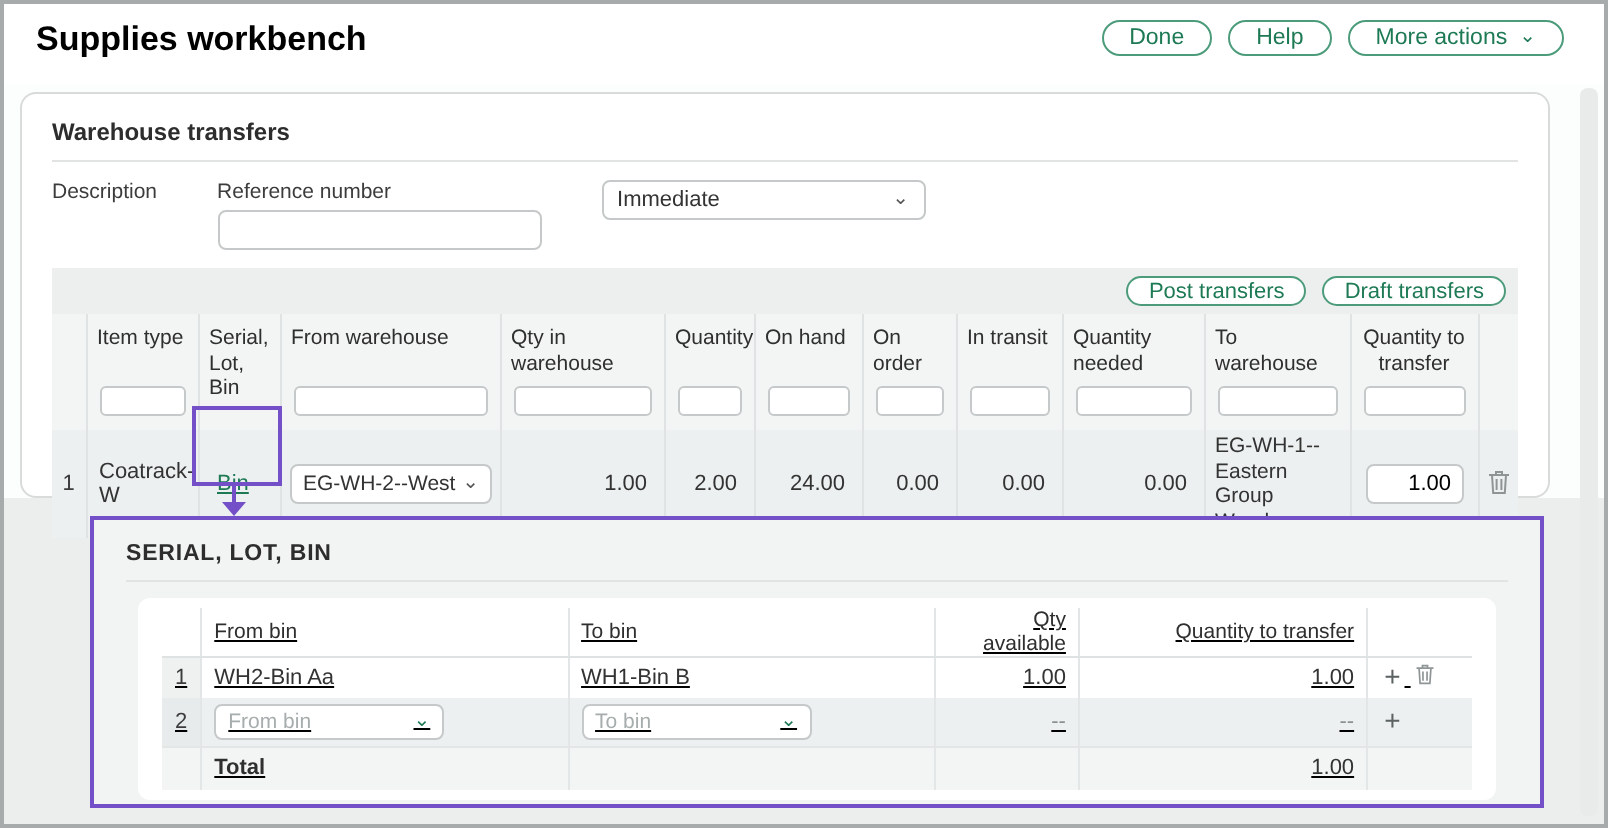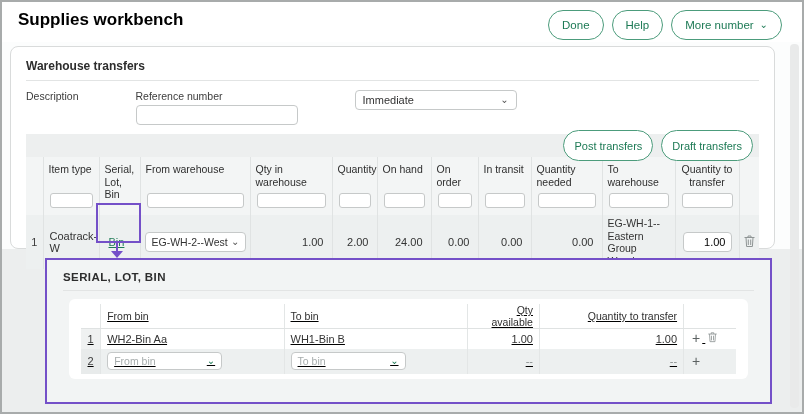--- a/index.html
+++ b/index.html
@@ -7,42 +7,42 @@
   body { font-family:"Liberation Sans","DejaVu Sans",sans-serif; }
 
   .screen { position:relative; width:804px; height:414px; border:2px solid #a8abab;
             background:#fcfdfd; overflow:hidden; }
 
   
   .titlebar { position:absolute; top:0; left:0; right:0; height:40px; background:#fff; z-index:2; }
   .page-title { position:absolute; left:16px; top:8px; font-size:17px; font-weight:bold; color:#000000; }
   .titlebar-actions { position:absolute; right:20px; top:8px; display:flex; gap:8px; }
   .pill { border:1px solid #4c9c7c; color:#1d7a55; background:#fff; border-radius:999px;
-          height:30px; padding:0 13px; font-size:11.5px; font-family:inherit; cursor:pointer;
+          height:18px; padding:0 13px; font-size:11.5px; font-family:inherit; cursor:pointer;
           display:flex; align-items:center; gap:6px; white-space:nowrap; }
   .chev { font-family:"DejaVu Sans",sans-serif; font-size:10px; line-height:1; color:#1d7a55; }
 
   .bottom-bg { position:absolute; left:0; top:247px; right:0; bottom:0; background:#eceeee; z-index:1; }
 
   
   .card { position:absolute; left:8px; top:44px; width:765px; height:203px; background:#fff;
           border:1px solid #d9dbdb; border-radius:8px; padding:10px 15px 0; z-index:2; }
   .section-title { font-size:12px; font-weight:bold; color:#2d2d2d; padding:2px 0 7px; }
   .rule { border-top:1px solid #e2e4e4; }
 
-  .form-row { display:flex; gap:57px; margin-top:9px; }
+  .form-row { display:flex; gap:30px; margin-top:9px; }
   .field label { display:block; font-size:10.5px; color:#3c3c3c; margin-bottom:3px; }
   .text-input, .fake-select { width:162px; height:20px; border:1px solid #c6c9c9; border-radius:4px;
         font-size:11px; font-family:inherit; color:#333; background:#fff; padding:0 7px; }
   .fake-select { display:flex; align-items:center; justify-content:space-between; cursor:pointer; }
   .fake-select .chev { color:#555; }
 
   .table-toolbar { margin-top:9px; background:#edefef; height:23px; display:flex;
         justify-content:flex-end; align-items:center; gap:8px; padding-right:6px; }
-  .pill.small { height:31px; font-size:11px; padding:0 10px; }
+  .pill.small { height:15px; font-size:11px; padding:0 10px; }
 
   
   table.grid { border-collapse:collapse; table-layout:fixed; width:733px; font-size:11px; color:#333; }
   .grid th, .grid td { border-left:1px solid #e0e3e3; overflow:hidden; }
   .grid th:first-child, .grid td:first-child { border-left:none; }
   .grid thead th { background:#f3f5f5; font-weight:normal; text-align:left; vertical-align:top; }
   .th-inner { display:flex; flex-direction:column; justify-content:space-between; height:58px; padding-top:6px; }
   .th-label { font-size:10.5px; color:#2f2f2f; padding:0 5px; line-height:1.2; }
   .th-label.center { text-align:center; }
   .filter { display:block; width:calc(100% - 12px); height:15px; margin:0 6px 7px;
@@ -102,21 +102,21 @@
 <body>
 
 <div class="screen">
 
   <div class="titlebar">
     <h1 class="page-title">Supplies workbench</h1>
     <div class="titlebar-actions">
       <button class="pill">Done</button>
       <button class="pill">Help</button>
       <button class="pill">
-        <span>More number</span>
+        <span>More actions</span>
         <span class="chev">⌄</span>
       </button>
     </div>
   </div>
 
   <div class="bottom-bg"></div>
 
   <div class="card">
     <div class="section-title">Warehouse transfers</div>
     <div class="rule"></div>
@@ -320,19 +320,27 @@
                 <span>To bin</span>
                 <span class="chev">⌄</span>
               </div>
             </td>
             <td class="r dim">--</td>
             <td class="r dim">--</td>
             <td>
               <button class="icon-btn"><span class="plus-glyph">+</span></button>
             </td>
           </tr>
+          <tr class="total-row">
+            <td class="num-sub"></td>
+            <td class="total-label">Total</td>
+            <td></td>
+            <td></td>
+            <td class="r">1.00</td>
+            <td></td>
+          </tr>
         </tbody>
       </table>
     </div>
   </div>
 
   <div class="vscroll"></div>
 </div>
 
 </body></html>

